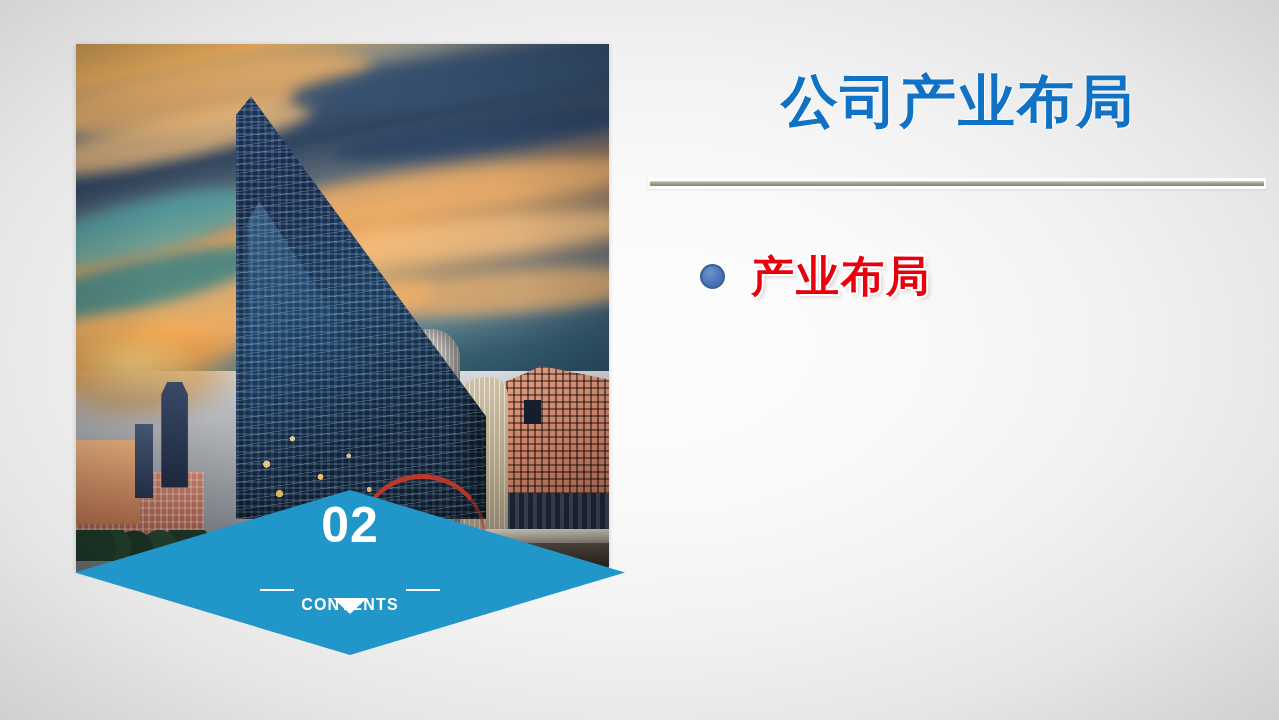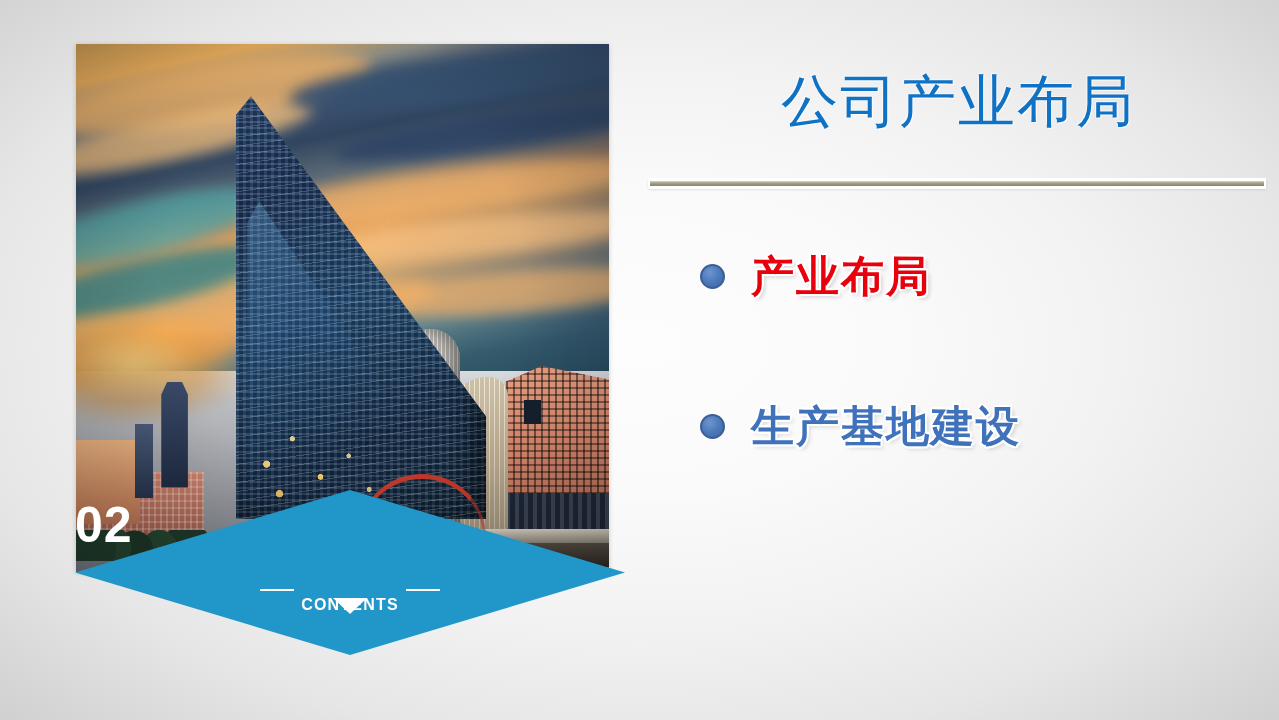--- a/index.html
+++ b/index.html
@@ -257,20 +257,21 @@
     position:absolute;
     left:75px; top:490px;
     width:550px; height:165px;
     background:#2196c8;
     clip-path:polygon(50% 0%, 100% 50%, 50% 100%, 0% 50%);
     z-index:6;
   }
   .diamond-num {
     position:absolute;
     left:0; right:0; top:500px;
+    text-align:center;
     width:550px; margin-left:75px;
     color:#ffffff;
     font-size:50px;
     font-weight:bold;
     letter-spacing:1px;
     line-height:1;
     z-index:7;
   }
   .diamond-contents {
     position:absolute;
@@ -294,21 +295,21 @@
     z-index:7;
   }
 
   
   .title {
     position:absolute;
     left:648px; top:70px;
     width:620px;
     text-align:center;
     font-size:57px;
-    font-weight:normal;
+    font-weight:bold;
     color:#1072c4;
     letter-spacing:2px;
     line-height:1.1;
     text-shadow:1px 1px 0 rgba(255,255,255,.9), -1px -1px 0 rgba(255,255,255,.55);
     white-space:nowrap;
   }
 
   .divider {
     position:absolute;
     left:648px; top:178px;
@@ -429,20 +430,16 @@
     <div class="divider-inner"></div>
   </div>
 
   <div class="bullets">
 
     <div class="bullet-row">
       <span class="dot"></span>
       <span class="bullet-text red">产业布局</span>
     </div>
 
-    <div class="bullet-row second">
-      <span class="dot"></span>
-      <span class="bullet-text blue">生产基地建设</span>
-    </div>
 
   </div>
 
 </div>
 
 </body></html>

